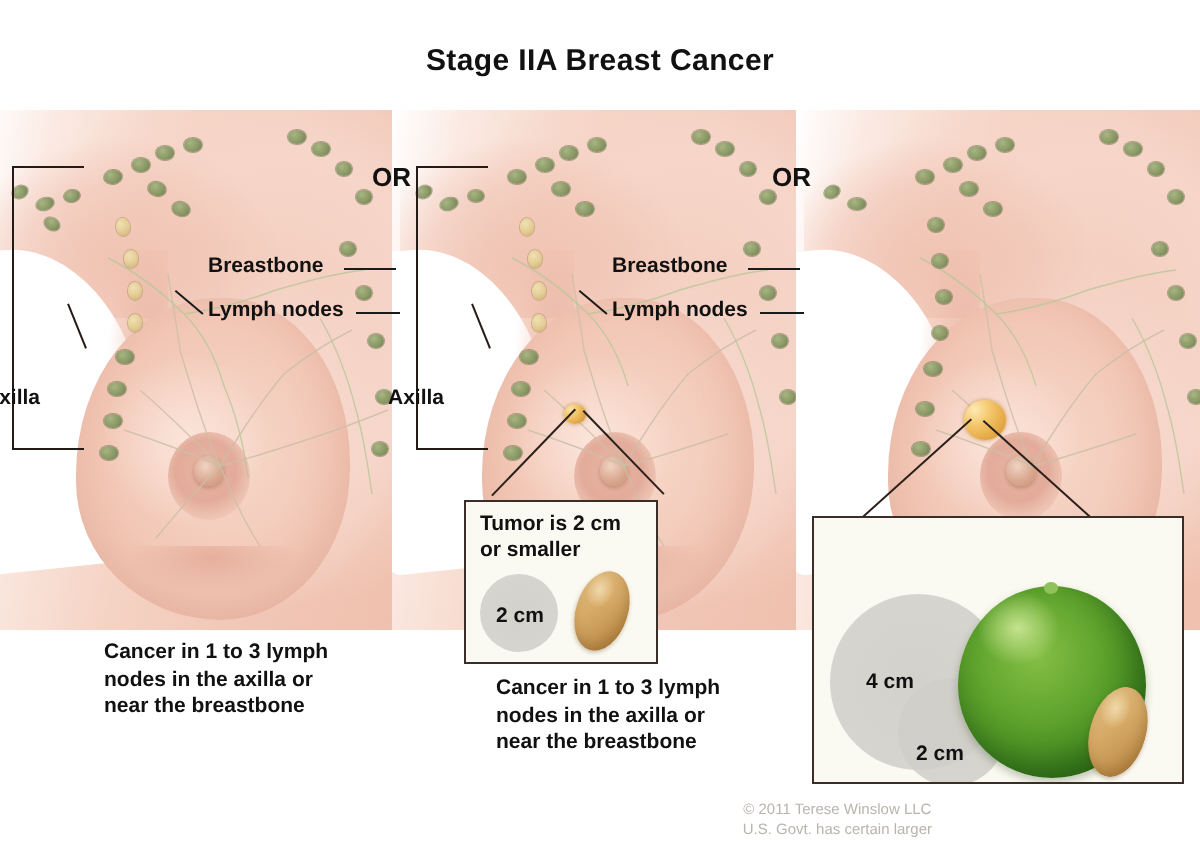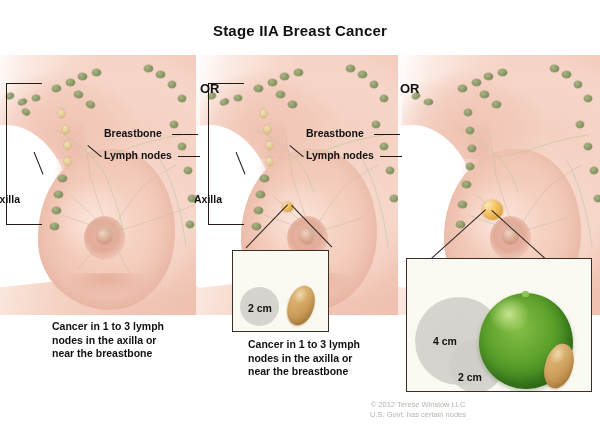--- a/index.html
+++ b/index.html
@@ -26,21 +26,20 @@
     letter-spacing: .2px;
   }
 
   
   .or-label {
     position: absolute;
     font-size: 13px;
     font-weight: bold;
     color: #111;
     z-index: 40;
-    margin-left: 14px;
   }
 
   
   .panel { position: absolute; top: 55px; height: 300px; }
   #panel-1 { left: -8px;  width: 208px; }
   #panel-2 { left: 196px; width: 206px; }
   #panel-3 { left: 398px; width: 208px; }
 
   
   .torso {
@@ -407,20 +406,24 @@
 
     <div class="cal" style="left:110px; top:72px;">Breastbone</div>
     <div class="cal" style="left:110px; top:94px;">Lymph nodes</div>
     <div class="cal" style="left:-2px; top:138px;">Axilla</div>
   </div>
 
   <div class="pointer" style="left:288px; top:205px; width:60px; transform:rotate(134deg);"></div>
   <div class="pointer" style="left:292px; top:205px; width:58px; transform:rotate(46deg);"></div>
 
   <div class="inset" style="left:232px; top:250px; width:97px; height:82px;">
+    <div class="inset-title">
+      <div>Tumor is 2 cm</div>
+      <div>or smaller</div>
+    </div>
     <div class="ref-circle" style="left:7px; top:36px; width:39px; height:39px;"></div>
     <div class="ref-label" style="left:15px; top:51px;">2 cm</div>
     <div class="peanut" style="left:55px; top:34px; width:26px; height:41px; transform:rotate(18deg);"></div>
   </div>
 
   <div class="caption" style="left:248px; top:338px;">
     <div>Cancer in 1 to 3 lymph</div>
     <div>nodes in the axilla or</div>
     <div>near the breastbone</div>
   </div>
@@ -495,17 +498,17 @@
     <div class="ref-circle" style="left:42px; top:80px; width:54px; height:54px;"></div>
     <div class="ref-label" style="left:26px; top:76px;">4 cm</div>
     <div class="ref-label" style="left:51px; top:112px;">2 cm</div>
     <div class="lime" style="left:72px; top:34px; width:94px; height:96px;">
       <div class="lime-tip"></div>
     </div>
     <div class="peanut" style="left:138px; top:84px; width:28px; height:46px; transform:rotate(16deg);"></div>
   </div>
 
   <div class="credit">
-    <div>© 2012 Terese Winslow LLC</div>
-    <div>U.S. Govt. has certain nodes</div>
+    <div>© 2011 Terese Winslow LLC</div>
+    <div>U.S. Govt. has certain larger</div>
   </div>
 
 </div>
 
 </body></html>

